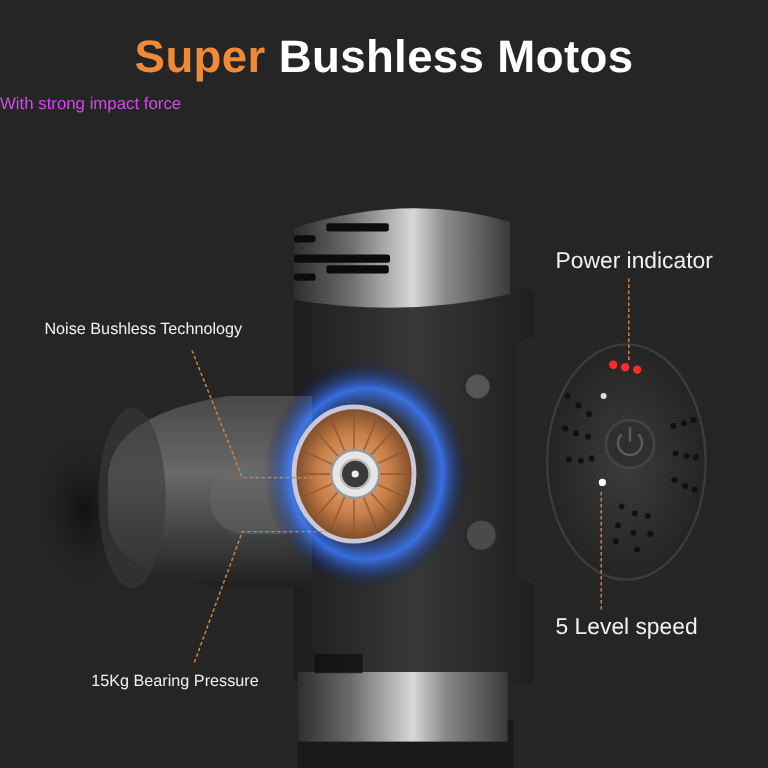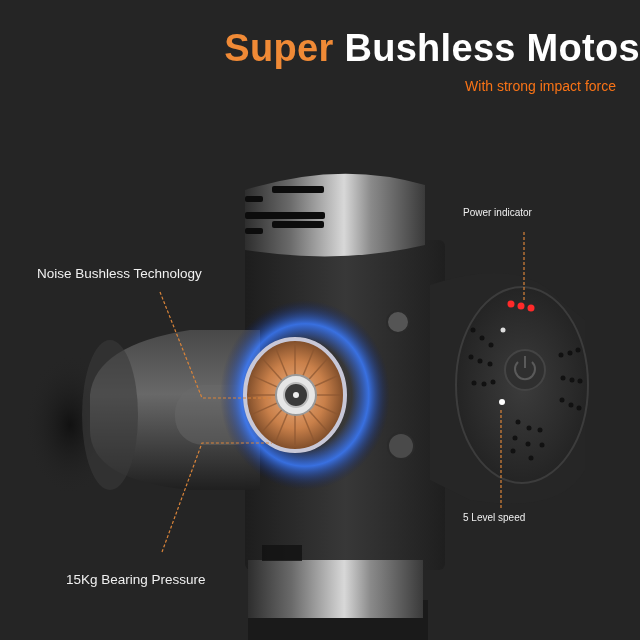--- a/index.html
+++ b/index.html
@@ -1,22 +1,22 @@
 <!DOCTYPE html>
 <html><head>
 <meta charset="utf-8">
 <style>
   html, body { margin:0; padding:0; }
   body { width:640px; height:640px; background:#252525; overflow:hidden; position:relative; font-family:"Liberation Sans", sans-serif; color:#fff; }
-  .title { position:absolute; top:27px; left:0; width:640px; text-align:right; font-size:38px; font-weight:bold; letter-spacing:0.3px; }
+  .title { position:absolute; top:27px; left:0; width:640px; text-align:center; font-size:38px; font-weight:bold; letter-spacing:0.3px; }
   .title .accent { color:#f08a36; }
   .title .rest { color:#ffffff; }
-  .subtitle { position:absolute; top:78px; left:0; width:616px; text-align:right; font-size:14px; color:#f97316; }
+  .subtitle { position:absolute; top:78px; left:0; width:616px; text-align:left; font-size:14px; color:#d946ef; }
   .label { position:absolute; font-size:13.5px; color:#f0f0f0; white-space:nowrap; }
-  .label.lg { font-size:10px; }
+  .label.lg { font-size:19px; }
   svg.stage { position:absolute; left:0; top:0; }
 </style>
 </head>
 <body>
 
 <div class="title">
   <span class="accent">Super</span>
   <span class="rest">Bushless Motos</span>
 </div>
 <div class="subtitle">With strong impact force</div>
@@ -150,15 +150,15 @@
 
   <g fill="none" stroke="#d9843a" stroke-width="1.2" stroke-dasharray="3 2">
     <polyline points="160,292 202,398 272,398"></polyline>
     <polyline points="162,552 202,443 272,443"></polyline>
     <line x1="524" y1="232" x2="524" y2="300"></line>
     <line x1="501" y1="410" x2="501" y2="508"></line>
   </g>
 </svg>
 
 <div class="label" style="left:37px; top:266px;">Noise Bushless Technology</div>
-<div class="label" style="left:66px; top:560px;margin-top:12px;">15Kg Bearing Pressure</div>
+<div class="label" style="left:76px; top:560px;">15Kg Bearing Pressure</div>
 <div class="label lg" style="left:463px; top:207px;">Power indicator</div>
 <div class="label lg" style="left:463px; top:512px;">5 Level speed</div>
 
 </body></html>

